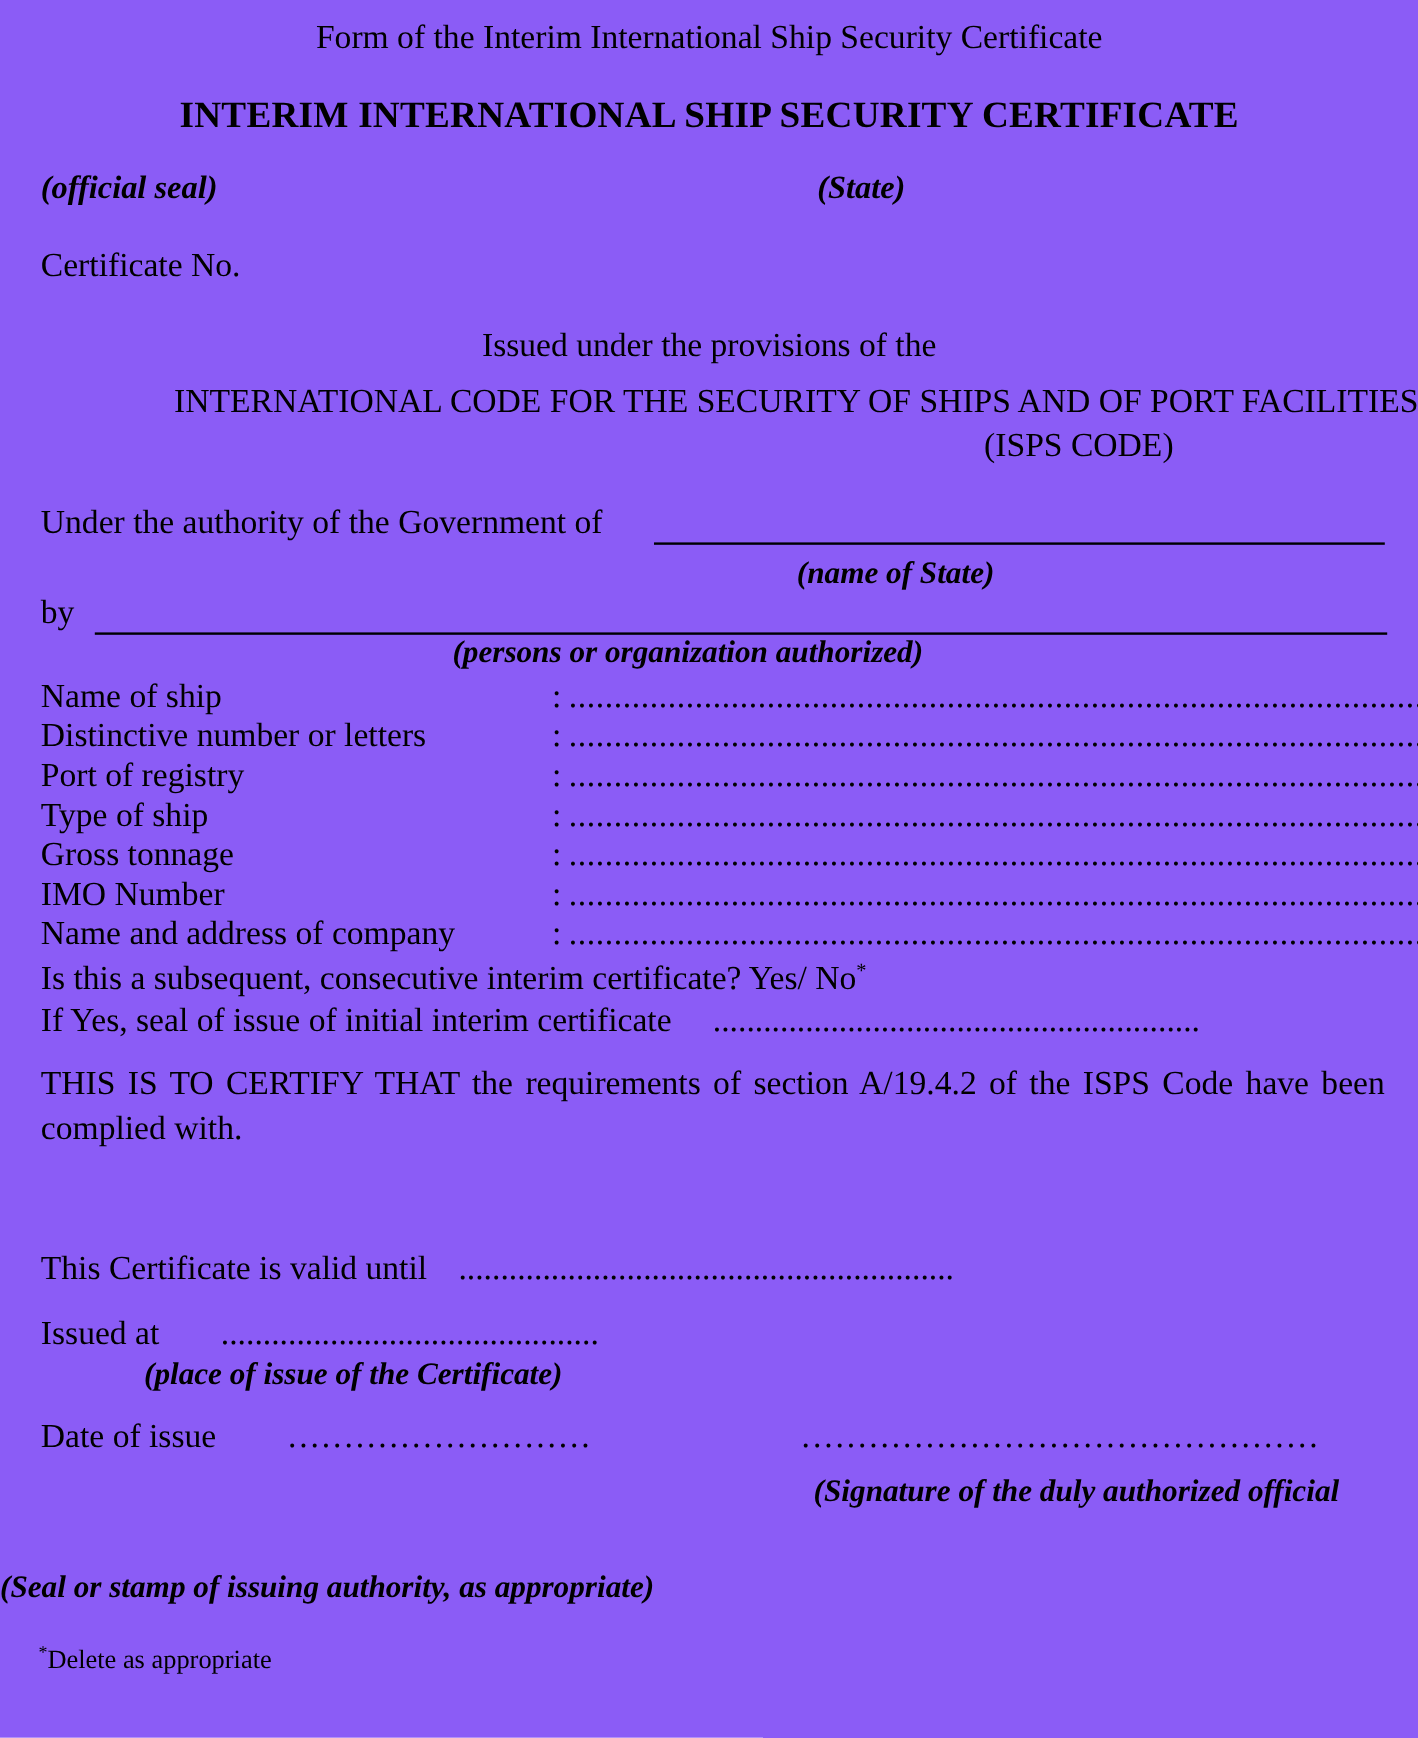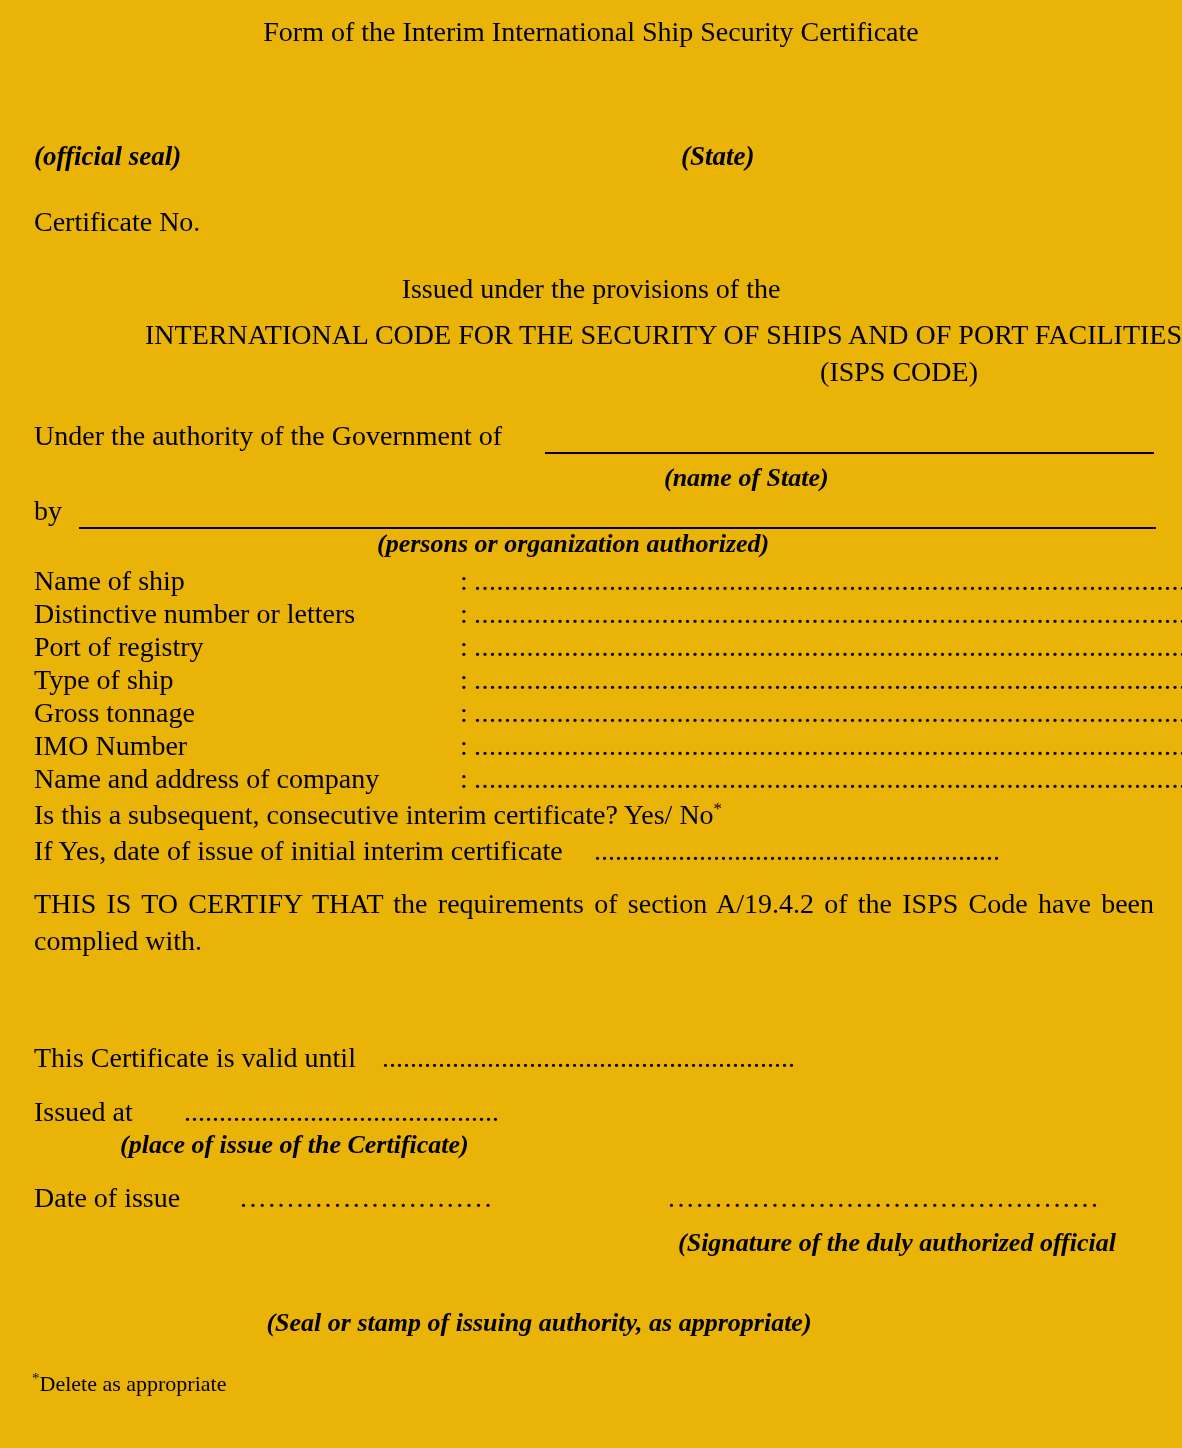--- a/index.html
+++ b/index.html
@@ -13,21 +13,21 @@
     position: relative;
     font-family: "Liberation Serif", "DejaVu Serif", serif;
     color: #000000;
     overflow: hidden;
   }
   .page {
     position: absolute;
     left: 0; top: 0;
     width: 1182px;
     height: 1448px;
-    background: #eab308;
+    background: #8b5cf6;
   }
 
   
   .t {
     position: absolute;
     white-space: nowrap;
     line-height: 1;
   }
   .ital { font-style: italic; font-weight: bold; }
 
@@ -276,42 +276,41 @@
     width: 514px;
     font-size: 26px;
     line-height: 1.33;
     text-align: center;
   }
   #seal-stamp {
     position: absolute;
     left: 0; top: 1308px;
     width: 998px;
     font-size: 26px;
-    text-align: center;
-    margin-left: 40px;
   }
 
   
   #footnote {
     position: absolute;
     left: 32px; top: 1370px;
     font-size: 22px;
   }
   #footnote sup {
     font-size: 15px;
     vertical-align: super;
   }
 </style>
 </head>
 <body>
 
 <div class="page">
 
   <div class="t" id="form-caption">Form of the Interim International Ship Security Certificate</div>
 
+  <div class="t" id="doc-title">INTERIM INTERNATIONAL SHIP SECURITY CERTIFICATE</div>
 
   <div class="t ital" id="official-seal">(official seal)</div>
 
   <div class="t ital" id="state-label">(State)</div>
 
   <div class="t" id="certificate-no">Certificate No.</div>
 
   <div class="t" id="issued-under">Issued under the provisions of the</div>
 
   <div class="t" id="isps-line1">INTERNATIONAL CODE FOR THE SECURITY OF SHIPS AND OF PORT FACILITIES</div>
@@ -374,21 +373,21 @@
       <span class="p-label">Name and address of company</span>
       <span class="p-colon">:</span>
       <span class="p-dots">...........................................................................................................</span>
     </div>
 
   </div>
 
   <div class="t" id="subsequent-q"><span>Is this a subsequent, consecutive interim certificate? Yes/ No</span><sup>*</sup></div>
 
   <div id="if-yes-row">
-    <span id="if-yes-label">If Yes, date of issue of initial interim certificate</span>
+    <span id="if-yes-label">If Yes, seal of issue of initial interim certificate</span>
     <span id="if-yes-dots">..........................................................</span>
   </div>
 
   <div id="certify-para">THIS IS TO CERTIFY THAT the requirements of section A/19.4.2 of the ISPS Code have been complied with.</div>
 
 
   <div id="valid-until-row">
     <span id="valid-until-label">This Certificate is valid until</span>
     <span id="valid-until-dots">...........................................................</span>
   </div>

